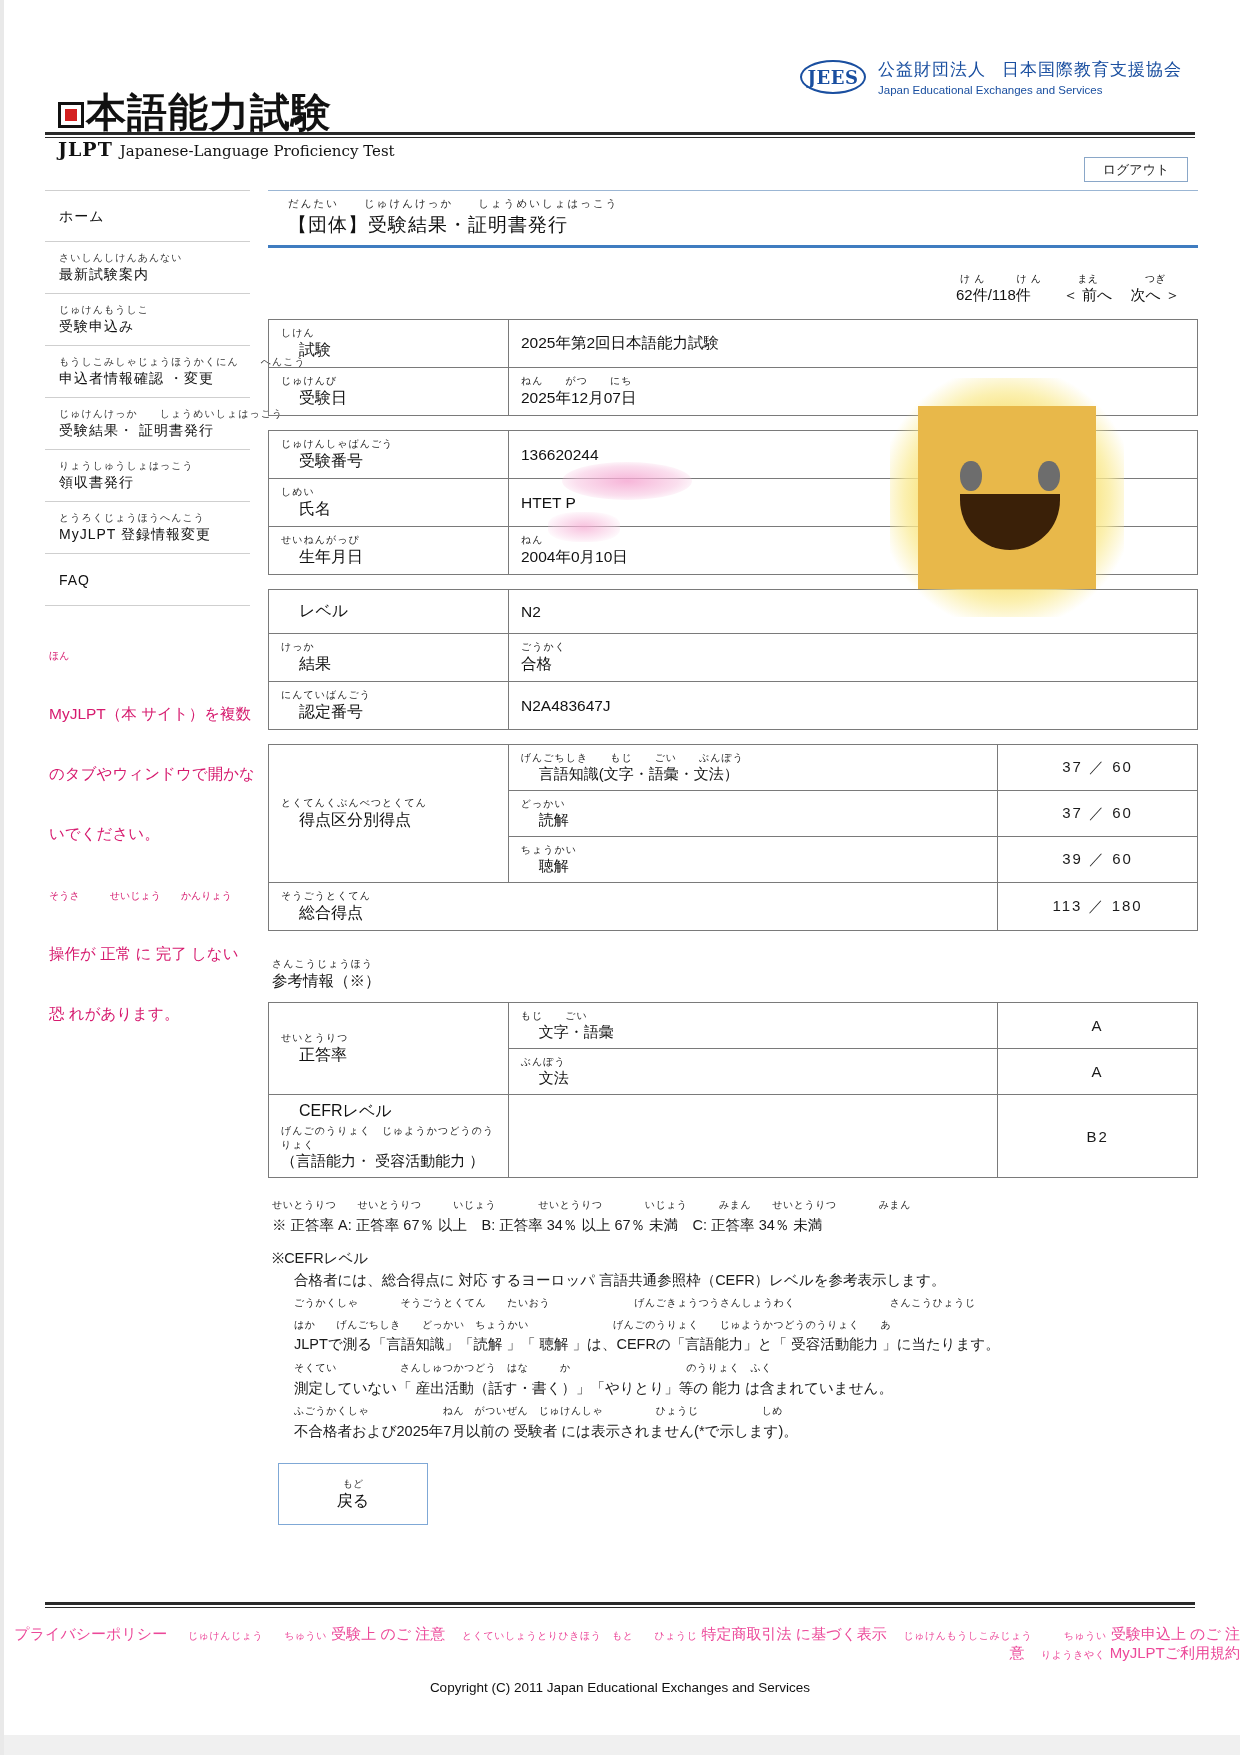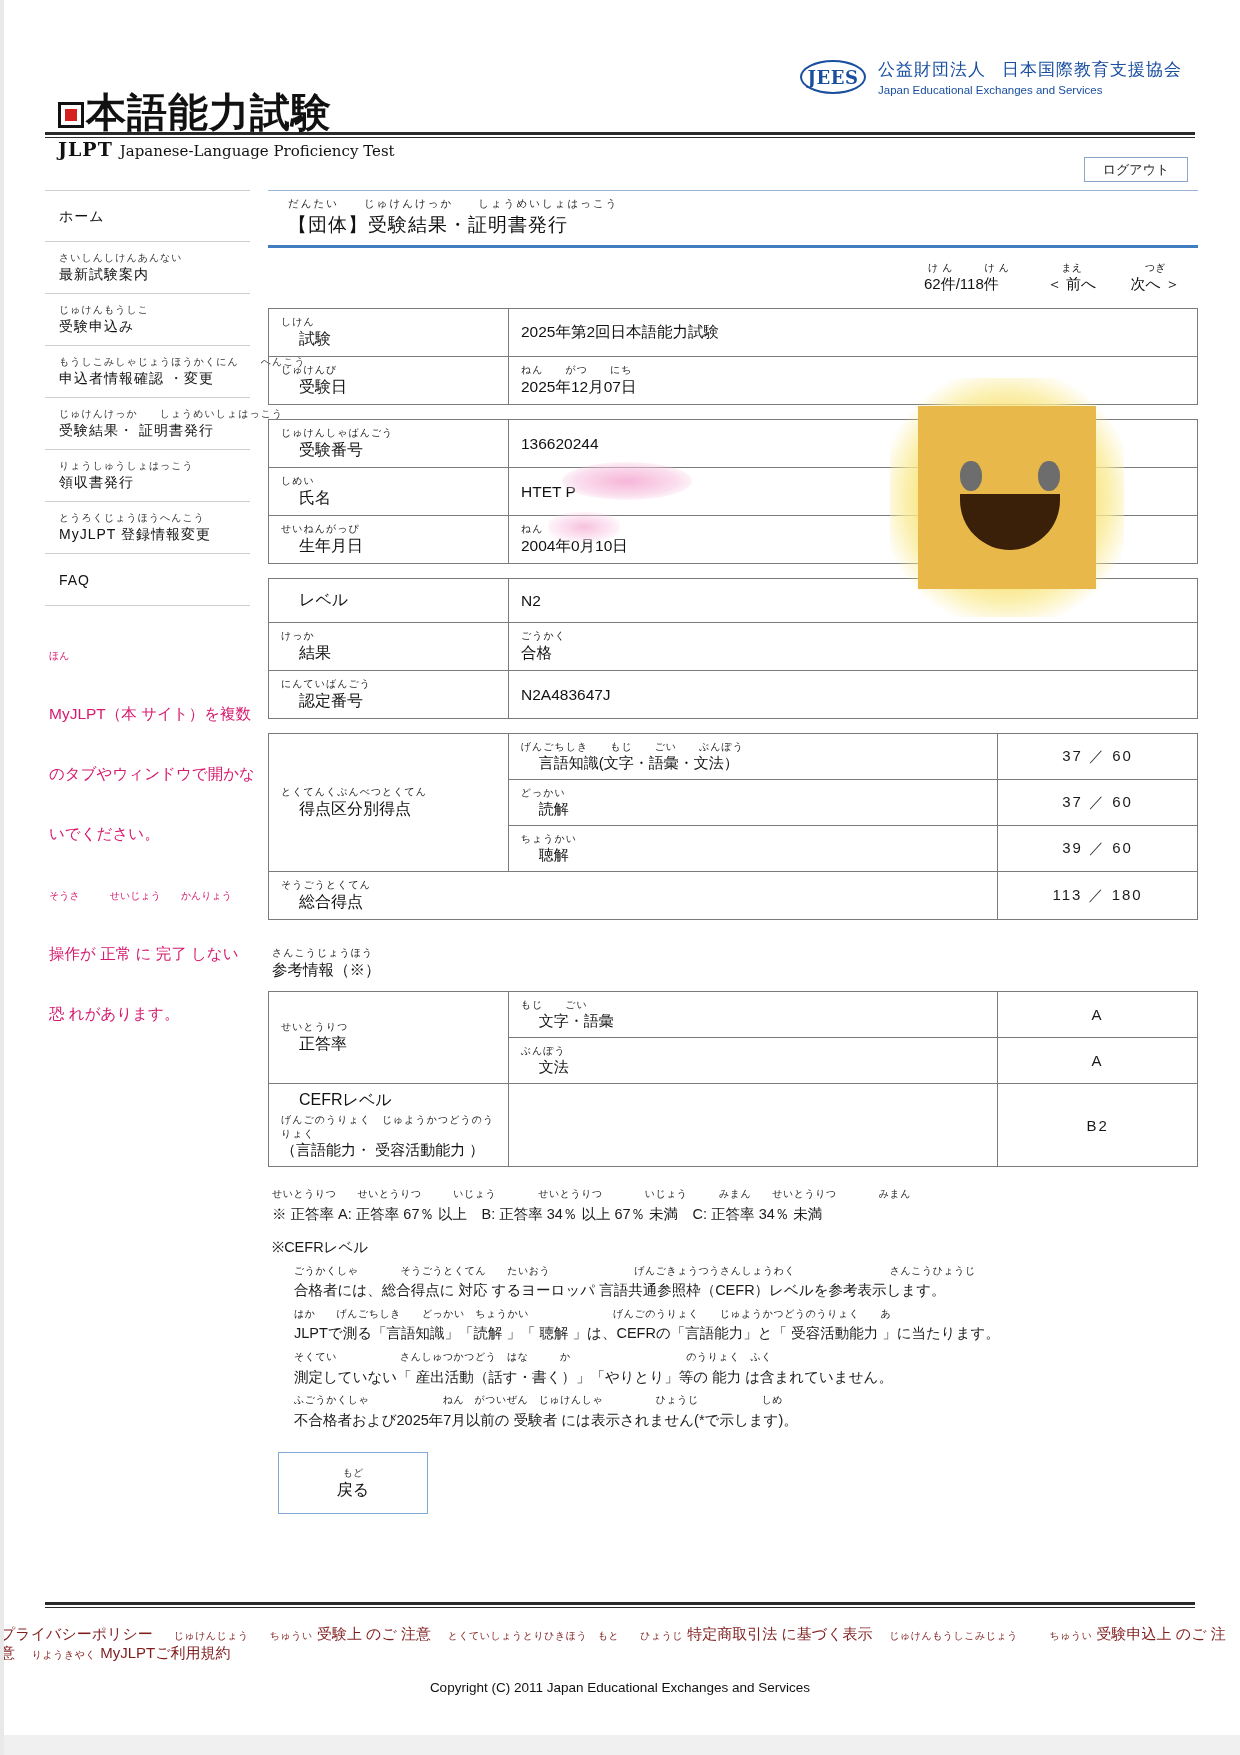--- a/index.html
+++ b/index.html
@@ -181,26 +181,26 @@
     letter-spacing: 2px;
     margin-bottom: 1px;
   }
   .title-text {
     font-size: 19px;
     color: #111;
     letter-spacing: 1px;
   }
 
   .pager {
-    margin-top: 13px;
+    margin-top: 24px;
     display: flex;
     align-items: flex-start;
     justify-content: flex-end;
     padding-right: 18px;
-    gap: 34px;
+    gap: 18px;
   }
   .pager-count {
     font-size: 15px;
     color: #111;
   }
   .pager-count .rubyrow {
     font-size: 10px;
     letter-spacing: 4px;
     margin-left: 4px;
     display: block;
@@ -288,23 +288,23 @@
   }
   .footer-rule2 {
     position: absolute;
     left: 45px; top: 1607px;
     width: 1150px; height: 1px;
     background: #2a2a2a;
   }
   .footer-links {
     position: absolute;
     left: 0; top: 1625px; width: 1240px;
-    text-align: left;
+    text-align: right;
     font-size: 15px;
-    color: #7f1d1d;
+    color: #ec4899;
   }
   .footer-links .rb { font-size: 10px; letter-spacing: 0.5px; }
   .footer-links .lk { cursor: pointer; }
   .footer-copy {
     position: absolute;
     left: 0; top: 1680px; width: 1240px;
     text-align: center;
     font-size: 13.5px;
     color: #111;
   }
@@ -632,22 +632,22 @@
     </tbody>
       </table>
 
     <div class="notes">
       <div class="note-line"><span class="rb">せいとうりつ　　せいとうりつ　　　いじょう　　　　せいとうりつ　　　　いじょう　　　みまん　　せいとうりつ　　　　みまん</span></div>
       <div class="note-line">※ 正答率 A: 正答率 67％ 以上　B: 正答率 34％ 以上 67％ 未満　C: 正答率 34％ 未満</div>
 
       <div class="notes-block">
         <div class="note-line">※CEFRレベル</div>
         <div class="indent">
+          <div class="note-line">合格者には、総合得点に 対応 するヨーロッパ 言語共通参照枠（CEFR）レベルを参考表示します。</div>
           <div class="note-line"><span class="rb">ごうかくしゃ　　　　そうごうとくてん　　たいおう　　　　　　　　げんごきょうつうさんしょうわく　　　　　　　　　さんこうひょうじ</span></div>
-          <div class="note-line">合格者には、総合得点に 対応 するヨーロッパ 言語共通参照枠（CEFR）レベルを参考表示します。</div>
           <div class="note-line"><span class="rb">はか　　げんごちしき　　どっかい　ちょうかい　　　　　　　　げんごのうりょく　　じゅようかつどうのうりょく　　あ</span></div>
           <div class="note-line">JLPTで測る「言語知識」「読解 」「 聴解 」は、CEFRの「言語能力」と「 受容活動能力 」に当たります。</div>
           <div class="note-line"><span class="rb">そくてい　　　　　　さんしゅつかつどう　はな　　　か　　　　　　　　　　　のうりょく　ふく</span></div>
           <div class="note-line">測定していない「 産出活動（話す・書く）」「やりとり」等の 能力 は含まれていません。</div>
           <div class="note-line"><span class="rb">ふごうかくしゃ　　　　　　　ねん　がついぜん　じゅけんしゃ　　　　　ひょうじ　　　　　　しめ</span></div>
           <div class="note-line">不合格者および2025年7月以前の 受験者 には表示されません(*で示します)。</div>
         </div>
       </div>
     </div>
 

